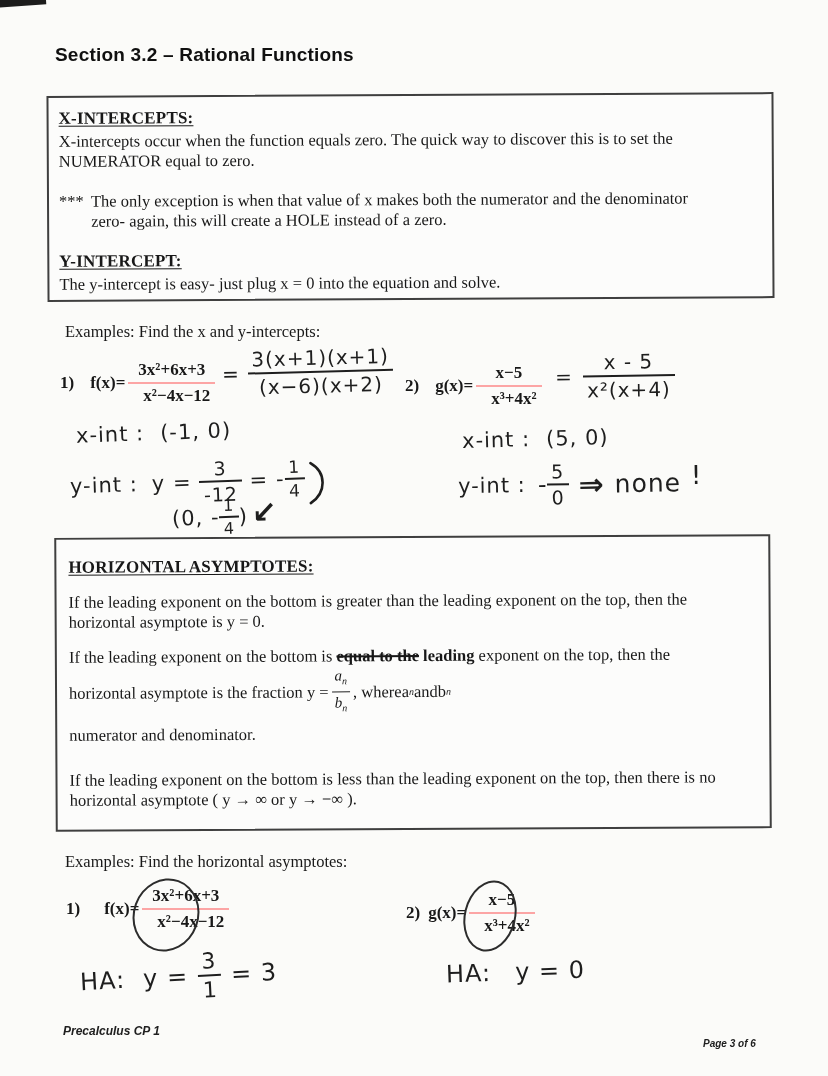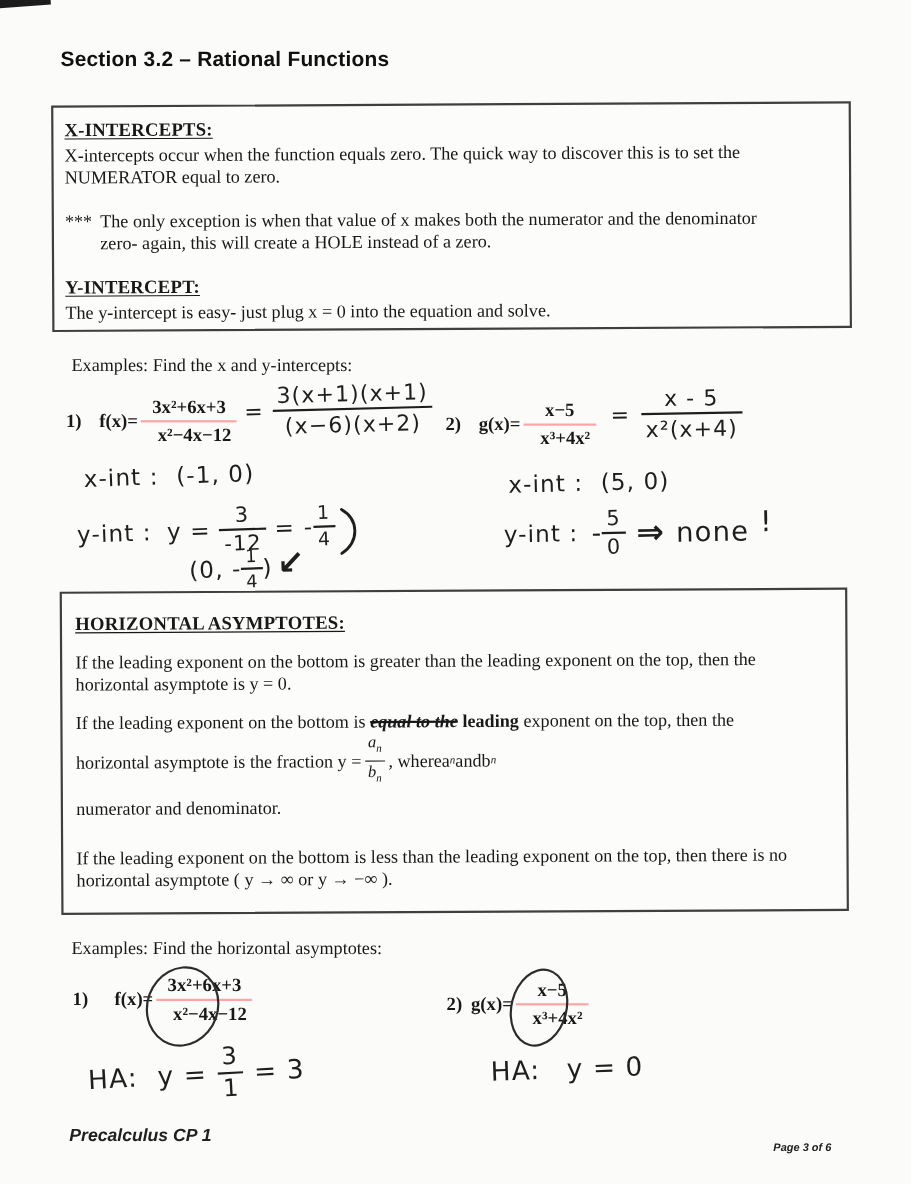--- a/index.html
+++ b/index.html
@@ -52,21 +52,21 @@
   .pfrac .ftop { display:block; padding:0 5px 2px 5px; border-bottom:2px solid #fca5a5; }
   .pfrac .fbot { display:block; padding:2px 5px 0 5px;margin-left:10px; }
 
   
   .sfrac { display:inline-block; text-align:center; vertical-align:middle;
            font-style:italic; font-size:15px; margin:12px 3px; }
   .sfrac .ftop { display:block; border-bottom:1.5px solid #222; padding:0 3px 1px 3px; }
   .sfrac .fbot { display:block; padding:1px 3px 0 3px; }
   sub.msub { font-size:10px; font-style:italic; }
 
-  .marked { font-weight:bold; text-decoration:line-through; text-decoration-thickness:2px;font-style:italic; }
+  .marked { font-weight:bold; text-decoration:line-through; text-decoration-thickness:2px; }
   .boldish { font-weight:bold; }
 
   .asym-line2 { display:flex; align-items:center; height:52px; }
 
   
   .hw {
     font-family:"DejaVu Sans", sans-serif;
     color:#1e1e1e; letter-spacing:1px;
   }
   .hw-row { display:flex; align-items:center; }
@@ -257,14 +257,14 @@
     <span class="fbot">x³+4x²</span>
   </span>
 </div>
 <div class="oval" style="left:464px; top:880px; width:48px; height:68px; transform:rotate(14deg);"></div>
 
 <div class="abs hw hw-row" style="left:446px; top:958px; font-size:24px; transform:rotate(-2deg);">
   <span style="margin-right:24px;">HA:</span>
   <span>y = 0</span>
 </div>
 
-<div class="abs footer-text" style="left:63px; top:1024px; font-size:16px;">Precalculus CP 1</div>
+<div class="abs footer-text" style="left:63px; top:1024px; font-size:12px;">Precalculus CP 1</div>
 <div class="abs footer-text" style="left:703px; top:1038px; font-size:10px;">Page 3 of 6</div>
 
 </body></html>

